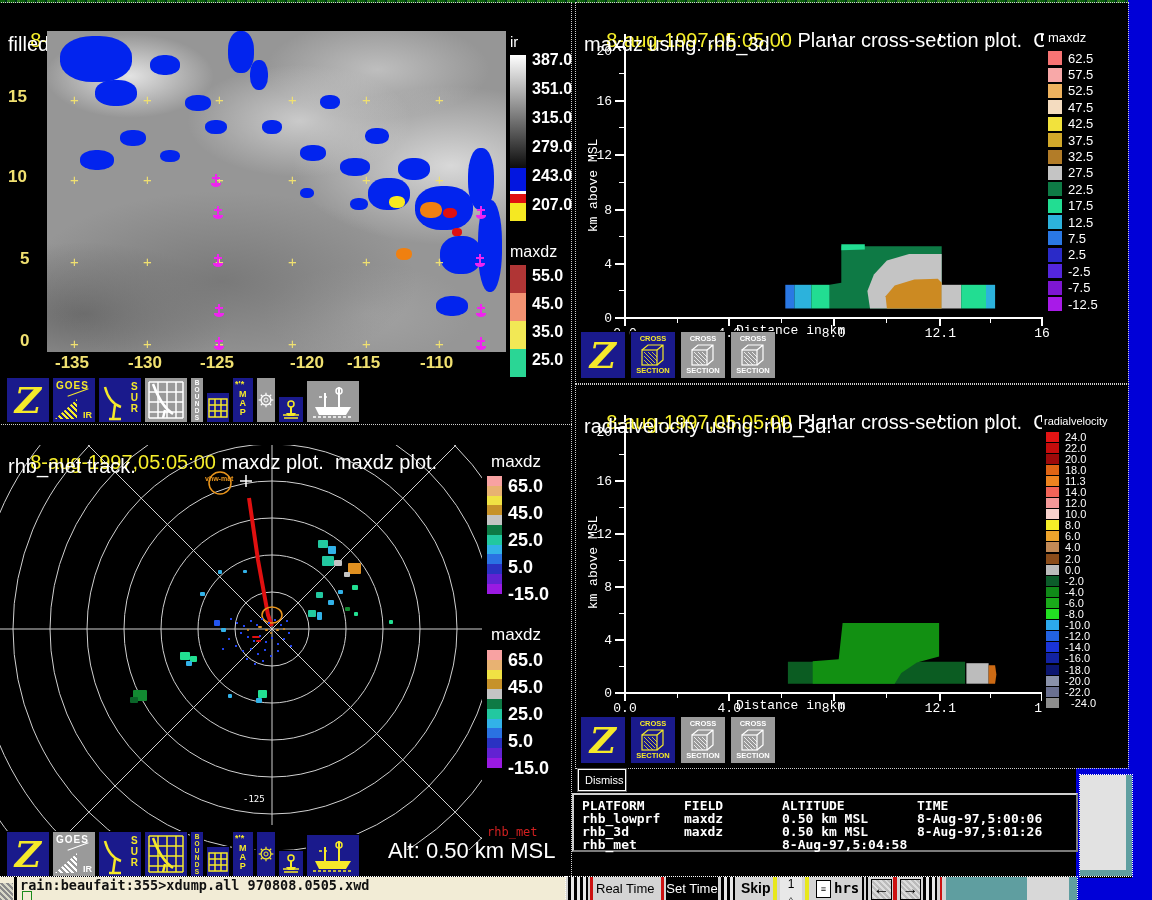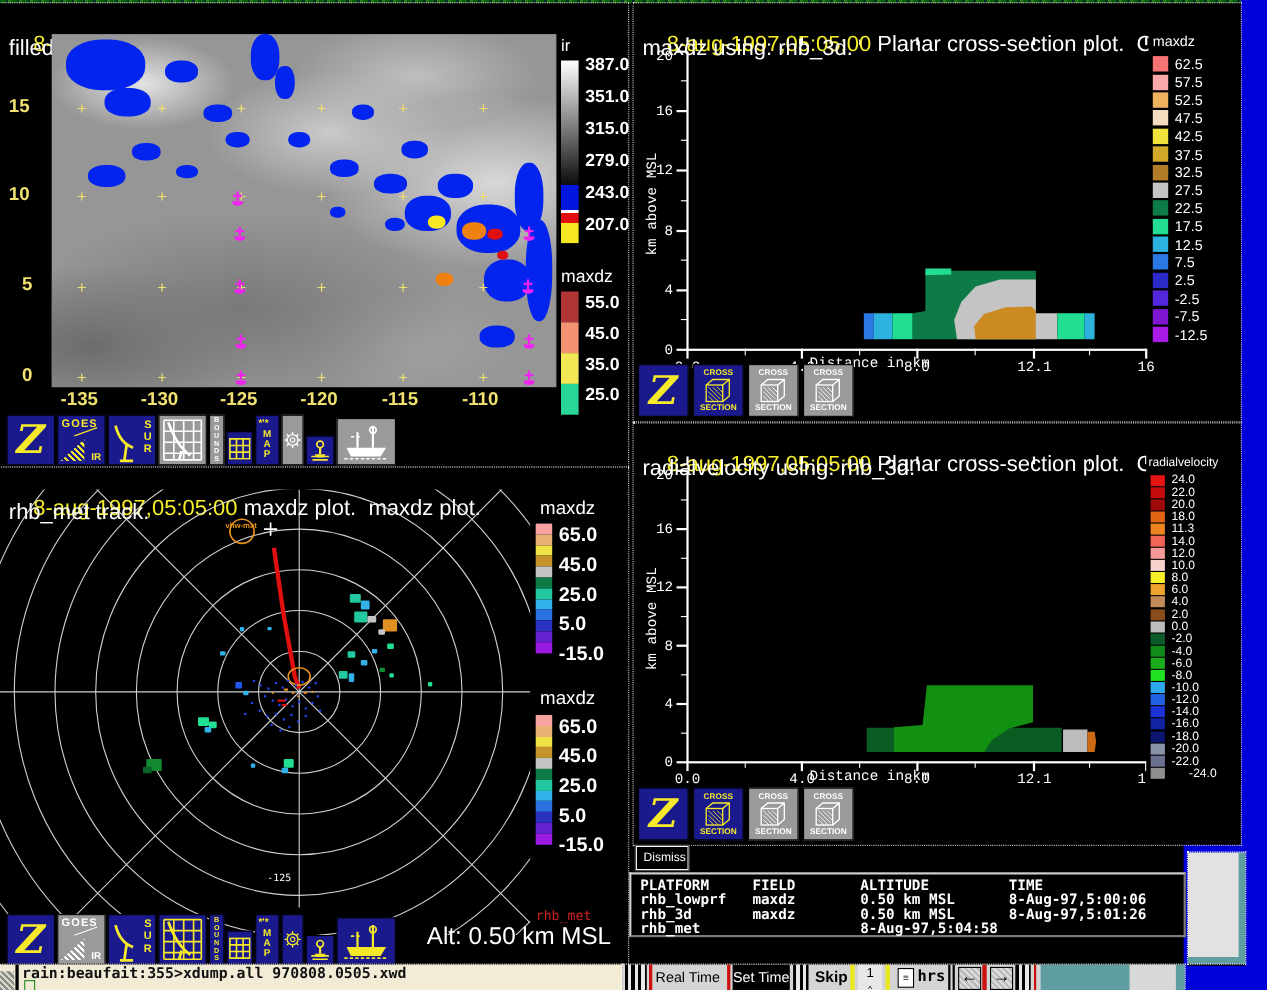--- a/index.html
+++ b/index.html
@@ -167,21 +167,21 @@
       </span>
     </div>
 
   <div class="ylab abs" style="left:8px;top:84px;">15</div>
   <div class="ylab abs" style="left:8px;top:164px;">10</div>
   <div class="ylab abs" style="left:20px;top:246px;">5</div>
   <div class="ylab abs" style="left:20px;top:328px;">0</div>
   <div class="xlab abs" style="left:55px;top:350px;">-135</div>
   <div class="xlab abs" style="left:128px;top:350px;">-130</div>
   <div class="xlab abs" style="left:200px;top:350px;">-125</div>
-  <div class="xlab abs" style="left:273px;top:350px;">-120</div>
+  <div class="xlab abs" style="left:290px;top:350px;">-120</div>
   <div class="xlab abs" style="left:347px;top:350px;">-115</div>
   <div class="xlab abs" style="left:420px;top:350px;">-110</div>
 
   <div class="cbox" style="left:506px;top:28px;width:65px;height:349px;">
     <div class="cbl" style="position:absolute;left:4px;top:2px;font-size:15px;">ir</div>
     <div class="abs" style="left:4px;top:24px;width:16px;height:166px;
          background:linear-gradient(#ffffff 0,#0c0c0c 113px,#0216e0 113px,#0216e0 136px,#ffffff 136px,#ffffff 139px,#e01010 139px,#e01010 148px,#f5e822 148px,#f5e822 166px);"></div>
     <div class="lblcol" style="position:absolute;left:26px;top:20px;font-size:16px;font-weight:bold;">
         <span style="height: 29px;">387.0</span>
         <span style="height: 29px;">351.0</span>
@@ -750,21 +750,21 @@
       <div class="tickv" style="left: 260.625px; top: -11px; width: 1px; height: 5px;"></div>
       <div class="tickv" style="left: 364.875px; top: 264px; width: 1px; height: 6px;"></div>
       <div class="tickv" style="left: 364.875px; top: -11px; width: 1px; height: 5px;"></div>
     </div>
   <div class="axlabel abs" style="left:160px;top:313px;">Distance in km</div>
   <div class="axlabel abs" style="left:-38px;top:170px;transform:rotate(-90deg);width:110px;text-align:center;">km above MSL</div>
 
   <div class="cbox" style="left:466px;top:28px;width:86px;height:302px;">
     <div class="cbl" style="position:absolute;left:2px;top:2px;font-size:11px;">radialvelocity</div>
     <div style="position:absolute;left:4px;top:18px;">
-        <div class="cbar-row" style="height: 11.1px; align-items: flex-end;">
+        <div class="cbar-row" style="height: 11.1px;">
           <div style="width:13px;height:10px;background:#e41414;"></div>
       <span style="color:#fff;font-size:11px;margin-left:6px;">24.0</span>
         </div>
         <div class="cbar-row" style="height: 11.1px;">
           <div style="width:13px;height:10px;background:#c60c0c;"></div>
       <span style="color:#fff;font-size:11px;margin-left:6px;">22.0</span>
         </div>
         <div class="cbar-row" style="height: 11.1px;">
           <div style="width:13px;height:10px;background:#9e0a0a;"></div>
       <span style="color:#fff;font-size:11px;margin-left:6px;">20.0</span>
@@ -848,21 +848,21 @@
         <div class="cbar-row" style="height: 11.1px;">
           <div style="width:13px;height:10px;background:#8a92aa;"></div>
       <span style="color:#fff;font-size:11px;margin-left:6px;">-20.0</span>
         </div>
         <div class="cbar-row" style="height: 11.1px;">
           <div style="width:13px;height:10px;background:#6a7090;"></div>
       <span style="color:#fff;font-size:11px;margin-left:6px;">-22.0</span>
         </div>
         <div class="cbar-row" style="height: 11.1px;">
           <div style="width:13px;height:10px;background:#8e8e8e;"></div>
-      <span style="color:#fff;font-size:11px;margin-left:22px;">-24.0</span>
+      <span style="color:#fff;font-size:11px;margin-left:12px;">-24.0</span>
         </div>
       </div>
   </div>
   <div style="position:absolute;left:2px;top:331px;width:550px;height:50px;">
       <div class="tbtn active" style="left: 2px; top: 0px; width: 46px; height: 48px;">
         <span class="zg">Z</span>
       </div>
       <div class="tbtn active" style="left: 52px; top: 0px; width: 46px; height: 48px;">
         <div class="crossbtn" style="display:flex;flex-direction:column;align-items:center;">
    <span>CROSS</span>

